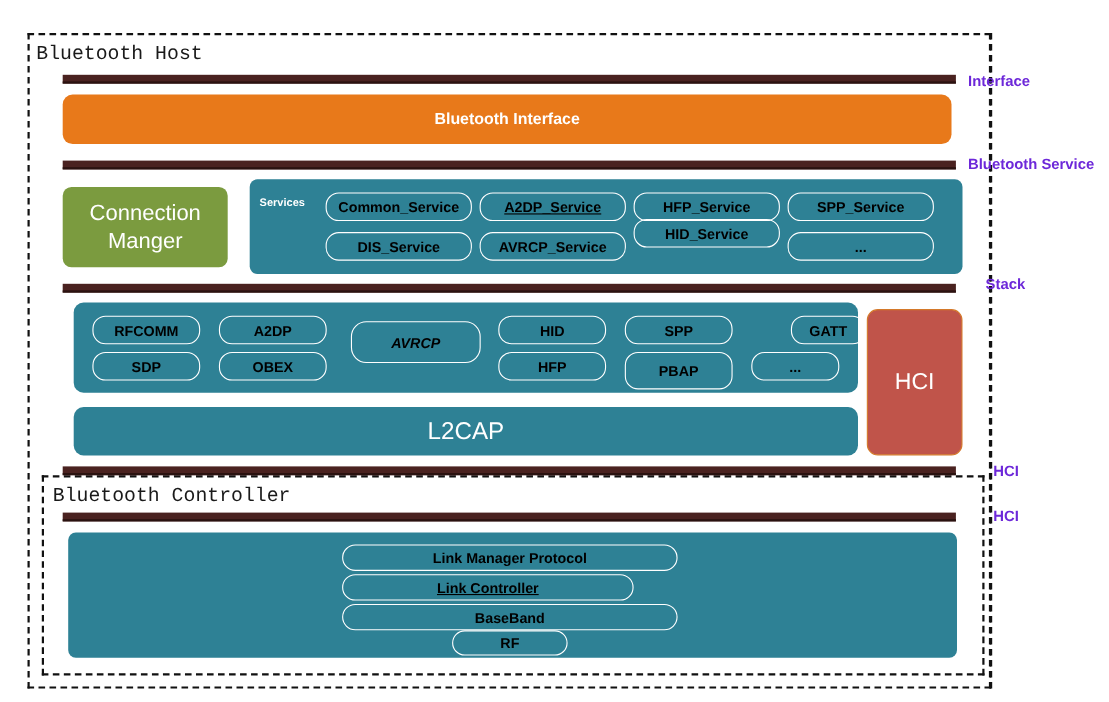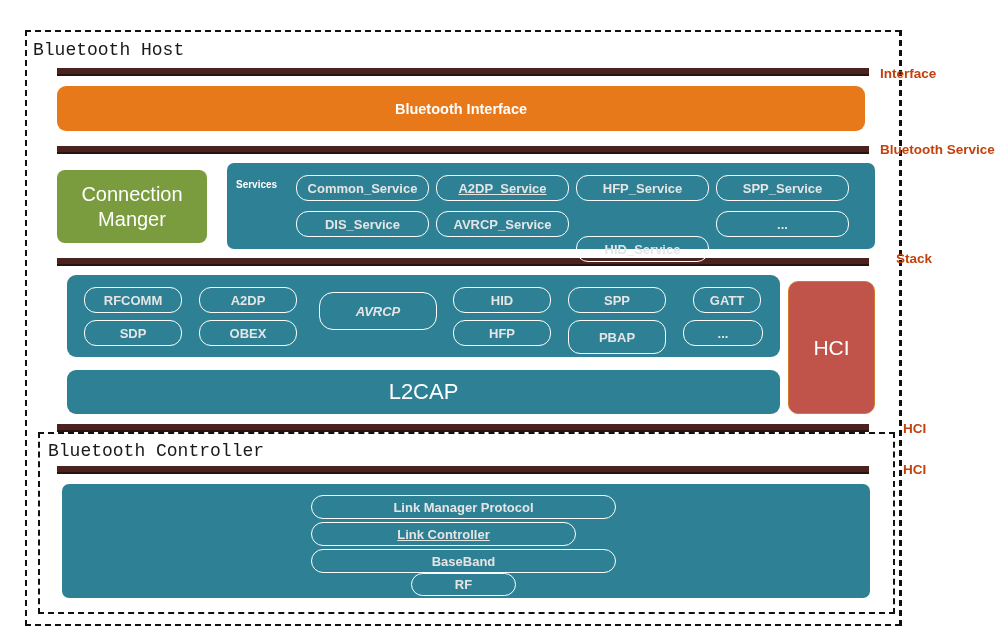--- a/index.html
+++ b/index.html
@@ -57,21 +57,21 @@
   #sep2 { top: 146px; }
   #sep3 { top: 258px; }
   #sep4 { top: 424px; }
   #sep5 { top: 466px; }
 
   
   .side-label {
     position: absolute;
     font-size: 13.5px;
     font-weight: bold;
-    color: #c2410c;
+    color: #6d28d9;
     white-space: nowrap;
   }
   #lab-interface { left: 880px; top: 66px; }
   #lab-service   { left: 880px; top: 142px; }
   #lab-stack     { left: 896px; top: 251px; }
   #lab-hci1      { left: 903px; top: 421px; }
   #lab-hci2      { left: 903px; top: 462px; }
 
   
   #right-guide {
@@ -157,21 +157,21 @@
     display: block;
   }
 
   
   .pill {
     position: absolute;
     box-sizing: border-box;
     border: 1.6px solid #ffffff;
     border-radius: 12px;
     background: transparent;
-    color: #e5e5e5;
+    color: #000000;
     font-size: 13px;
     font-weight: bold;
     display: flex;
     align-items: center;
     justify-content: center;
     text-align: right;
     white-space: nowrap;
   }
   .pill.wide-radius { border-radius: 14px; }
 </style>
@@ -211,31 +211,31 @@
   <div class="blk" id="services-panel">
     <div id="services-label">Services</div>
 
     <div class="pill" style="left:69px; top:12px; width:133px; height:26px;">Common_Service</div>
     <div class="pill" style="left:209px; top:12px; width:133px; height:26px;text-decoration:underline;">A2DP_Service</div>
     <div class="pill" style="left:349px; top:12px; width:133px; height:26px;">HFP_Service</div>
     <div class="pill" style="left:489px; top:12px; width:133px; height:26px;">SPP_Service</div>
 
     <div class="pill" style="left:69px; top:48px; width:133px; height:26px;">DIS_Service</div>
     <div class="pill" style="left:209px; top:48px; width:133px; height:26px;">AVRCP_Service</div>
-    <div class="pill" style="left:349px; top:36px; width:133px; height:26px;margin-top:37px;">HID_Service</div>
+    <div class="pill" style="left:349px; top:36px; width:133px; height:26px;">HID_Service</div>
     <div class="pill" style="left:489px; top:48px; width:133px; height:26px;">...</div>
   </div>
 
   <div class="blk" id="stack-panel">
 
     <div class="pill" style="left:17px; top:12px; width:98px; height:26px;">RFCOMM</div>
     <div class="pill" style="left:132px; top:12px; width:98px; height:26px;">A2DP</div>
     <div class="pill" style="left:386px; top:12px; width:98px; height:26px;">HID</div>
     <div class="pill" style="left:501px; top:12px; width:98px; height:26px;">SPP</div>
-    <div class="pill" style="left:626px; top:12px; width:68px; height:26px;">GATT</div>
+    <div class="pill" style="left:652px; top:12px; width:68px; height:26px;">GATT</div>
 
     <div class="pill wide-radius" style="left:252px; top:17px; width:118px; height:38px;font-style:italic;">AVRCP</div>
 
     <div class="pill" style="left:17px; top:45px; width:98px; height:26px;">SDP</div>
     <div class="pill" style="left:132px; top:45px; width:98px; height:26px;">OBEX</div>
     <div class="pill" style="left:386px; top:45px; width:98px; height:26px;">HFP</div>
     <div class="pill" style="left:501px; top:45px; width:98px; height:34px;">PBAP</div>
     <div class="pill" style="left:616px; top:45px; width:80px; height:26px;">...</div>
   </div>
 

